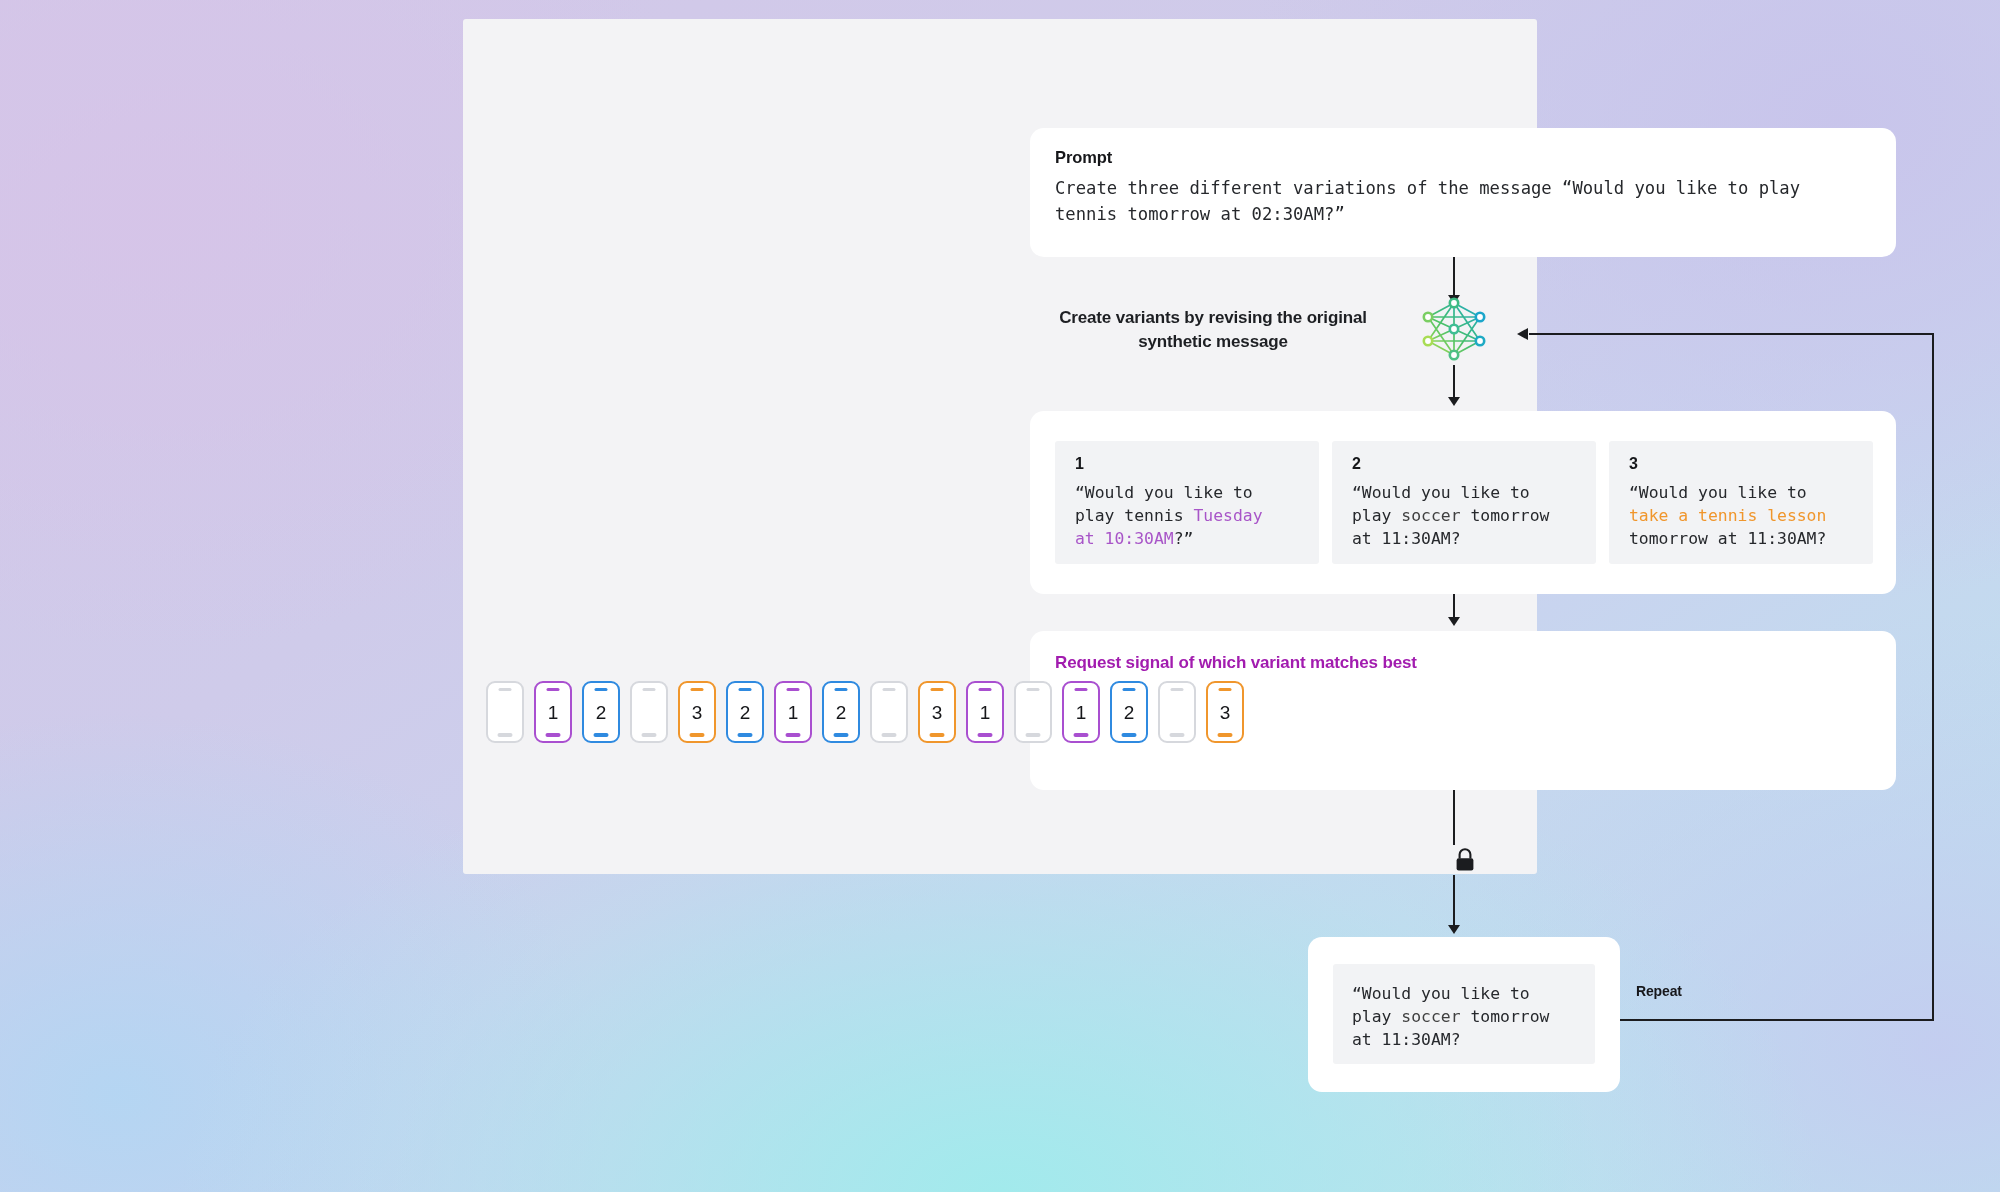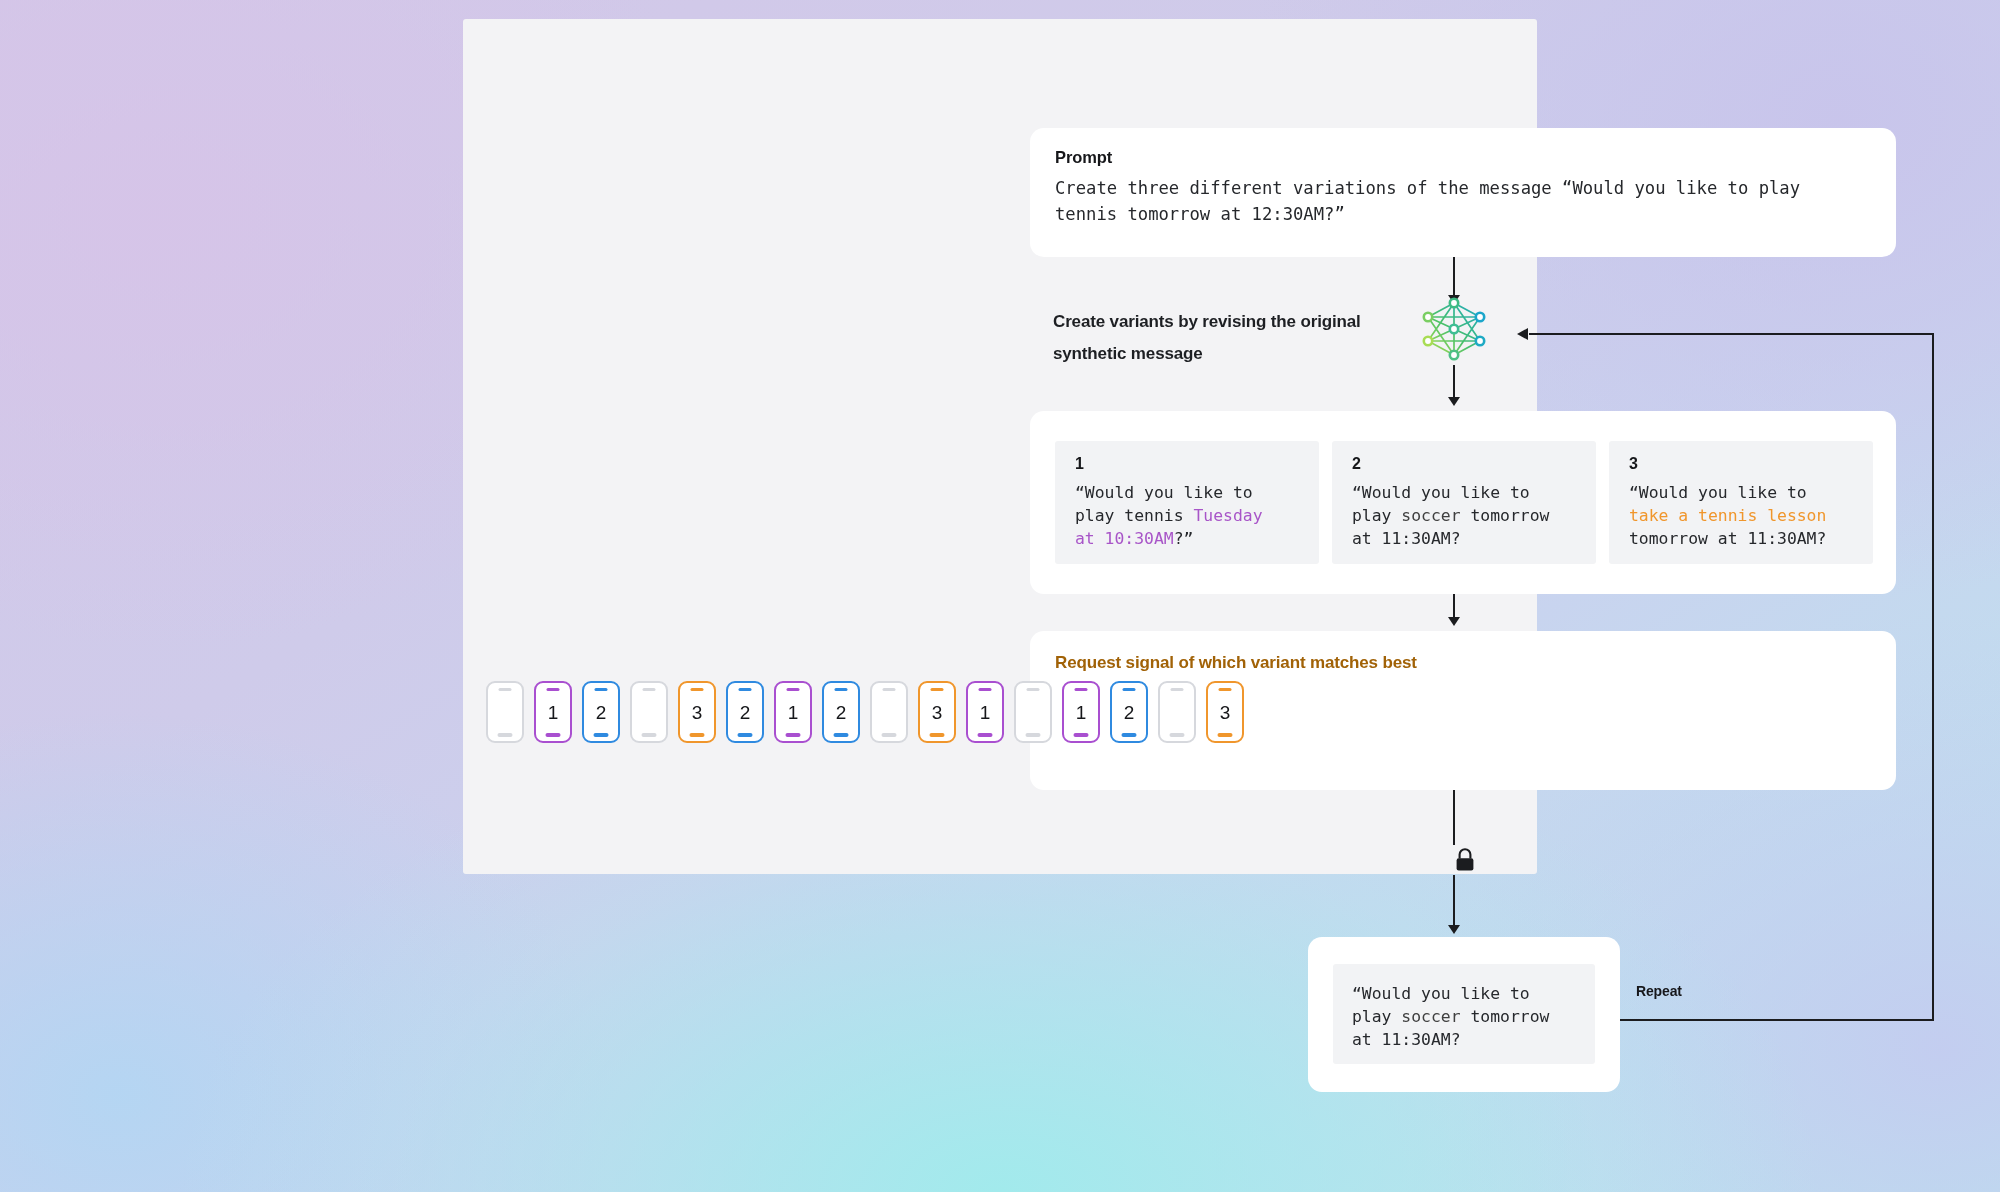--- a/index.html
+++ b/index.html
@@ -49,23 +49,23 @@
   .prompt-body {
     position: absolute; left: 25px; top: 47px; width: 812px;
     font-family: "DejaVu Sans Mono", monospace;
     font-size: 17.2px; line-height: 26px; color: #26282c;
     white-space: pre-wrap;
   }
 
   
   .step-label {
     position: absolute;
-    text-align: left;
+    text-align: center;
     font-size: 17px;
-    line-height: 32px;
+    line-height: 24px;
     font-weight: 600;
     color: #1d1f23;
     letter-spacing: -0.15px;
   }
   .label-variants { left: 590px; top: 287px; width: 320px; }
   .label-privacy  { left: 560px; top: 805px; width: 410px; font-weight: 600; }
 
   
   .nn-icon { position: absolute; left: 958px; top: 277px; width: 66px; height: 66px; }
 
@@ -107,21 +107,21 @@
     white-space: pre-wrap;
   }
   .hl-purple { color: #a855c8; }
   .hl-blue   { color: #404040; }
   .hl-orange { color: #f0962c; }
 
   
   .signal-card { left: 567px; top: 612px; width: 866px; height: 159px; }
   .signal-title {
     position: absolute; left: 25px; top: 22px;
-    font-size: 17px; font-weight: 700; color: #a16207;
+    font-size: 17px; font-weight: 700; color: #a21caf;
     letter-spacing: -0.15px;
   }
   .phone-row {
     position: absolute; left: 23px; top: 662px;
     display: flex; gap: 10px;
   }
   .phone {
     position: relative;
     width: 38px; height: 62px;
     border-radius: 9px;
@@ -196,21 +196,21 @@
     border-right: 11px solid #1b1c1f;
   }
 </style>
 </head>
 <body>
 
 <div class="page">
 
   <div class="card prompt-card">
     <div class="prompt-label">Prompt</div>
-    <div class="prompt-body">Create three different variations of the message “Would you like to play tennis tomorrow at 12:30AM?”</div>
+    <div class="prompt-body">Create three different variations of the message “Would you like to play tennis tomorrow at 02:30AM?”</div>
   </div>
 
   <div class="arrow-line" style="left:990px; top:238px; height:43px;"></div>
   <div class="arrow-head" style="left:985px; top:276px;"></div>
 
   <div class="step-label label-variants">Create variants by revising the original synthetic message</div>
 
   <div class="nn-icon">
     <svg width="66" height="66" viewBox="0 0 66 66">
       <defs>

